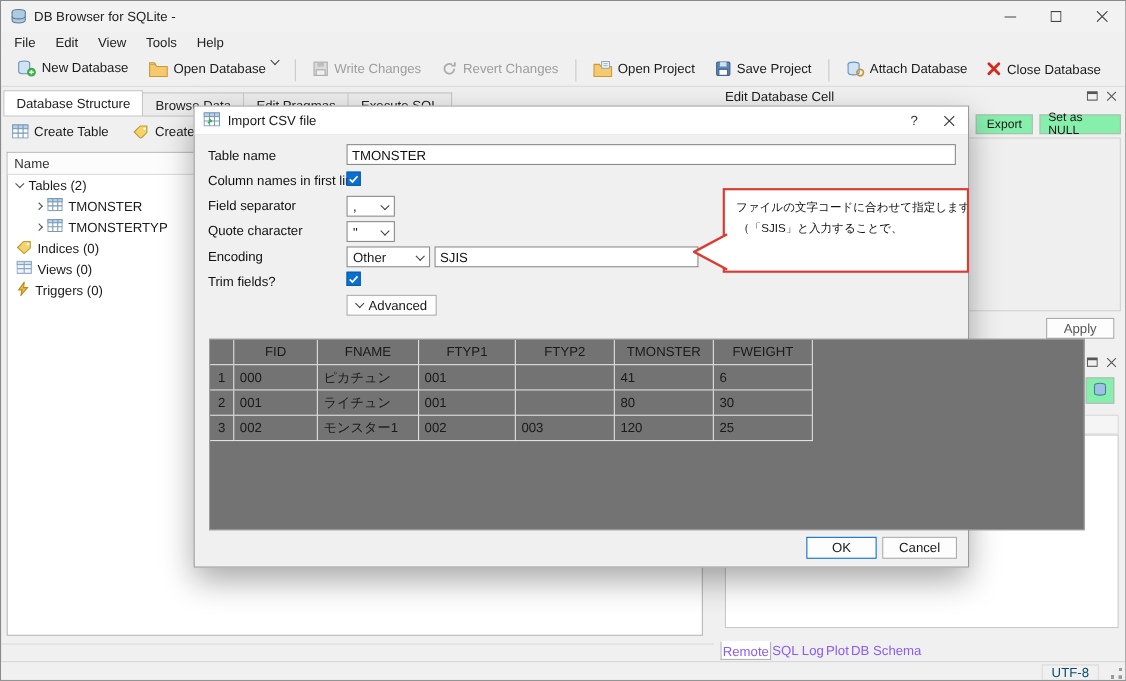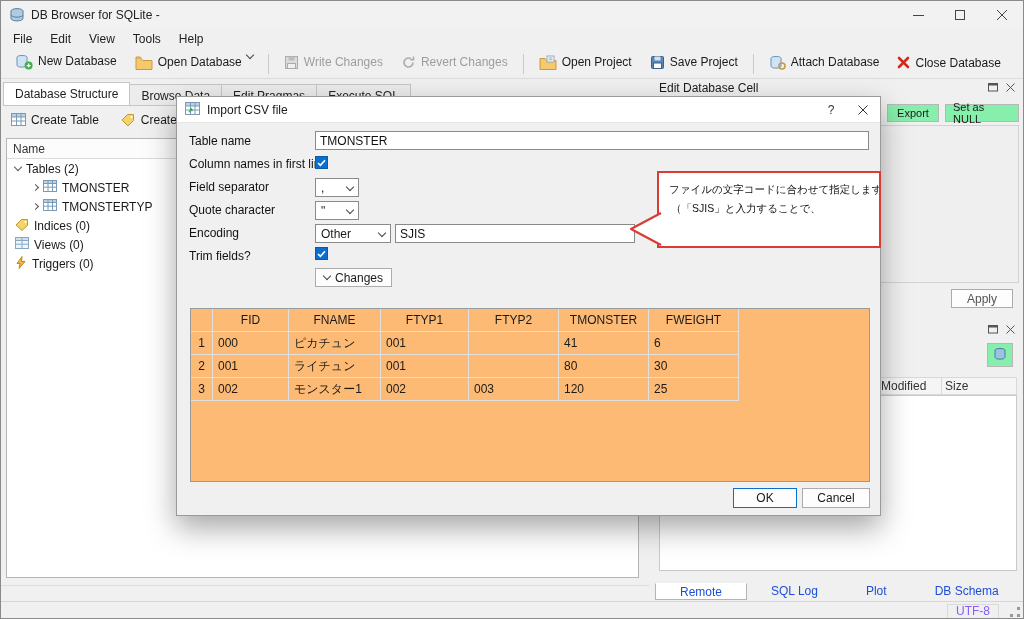--- a/index.html
+++ b/index.html
@@ -41,39 +41,39 @@
   .panel-header{display:flex;align-items:center;height:18px}
   .dock-icons{position:absolute;right:6px;top:2px;display:flex;gap:8px;align-items:center}
   .mini-btn{height:18px;background:#86efac;border:1px solid #b7b7b7;display:flex;align-items:center;justify-content:center;font-size:11px;padding:0 7px}
   .btn{background:#fdfdfd;border:1px solid #acacac;display:flex;align-items:center;justify-content:center;font-size:12px}
   .btn.default{border:1px solid #0b6fd0}
 
   .col-header{display:flex;background:#f5f5f5;border:1px solid #d9d9d9;height:18px}
   .col-cell{border-right:1px solid #d9d9d9;display:flex;align-items:center;padding-left:3px;color:#333}
 
   .btabs{position:absolute;left:654px;top:582px;display:flex;align-items:flex-start;height:18px}
-  .btab{height:17px;padding:1px 24px;color:#1d4ed8}
+  .btab{height:17px;padding:1px 1px;color:#8b5cf6}
   .btab.active{background:#fff;border:1px solid #b4b4b4;border-top:1px solid #fff}
 
   
   .statusbar{position:absolute;left:0;top:600px;width:100%;height:19px;border-top:1px solid #d6d6d6;display:flex;align-items:center;justify-content:flex-end;background:#f0f0f0}
-  .status-chip{border:1px solid #dadada;padding:0 8px;margin-right:24px;color:#8b5cf6;height:15px;display:flex;align-items:center}
+  .status-chip{border:1px solid #dadada;padding:0 8px;margin-right:24px;color:#0c4a6e;height:15px;display:flex;align-items:center}
   .grip{position:absolute;right:3px;bottom:3px;width:10px;height:10px;border-right:3px dotted #9a9a9a;border-bottom:3px dotted #9a9a9a}
 
   
   .dialog{position:absolute;left:175px;top:95px;width:705px;height:420px;background:#f0f0f0;border:1px solid #9a9a9a;box-shadow:0 12px 28px rgba(0,0,0,.35);z-index:10}
   .dlg-titlebar{position:absolute;left:0;top:0;width:100%;height:26px;background:#fff;display:flex;align-items:center;padding-left:8px;gap:7px;border-bottom:1px solid #e6e6e6}
   .dlg-ctrl{position:absolute;top:0;height:26px;width:30px;display:flex;align-items:center;justify-content:center;color:#333}
   .dlg-label{position:absolute;left:12px;color:#111;white-space:nowrap}
   .tinput{position:absolute;height:19px;background:#fff;border:1px solid #8a8a8a;font:12px "Liberation Sans",sans-serif;padding:0 4px;color:#111}
   .combo{position:absolute;height:19px;background:#fff;border:1px solid #8a8a8a;display:flex;align-items:center;padding:0 18px 0 5px}
   .combo .arr{position:absolute;right:5px;top:8px}
   .cb{position:absolute;width:13px;height:13px;background:#0b6fd0;border:1px solid #0a5cab;display:flex;align-items:center;justify-content:center}
 
-  .pv{position:absolute;left:13px;top:211px;width:680px;height:174px;background:#fdba74;border:1px solid #9a9a9a;overflow:hidden}
+  .pv{position:absolute;left:13px;top:211px;width:796px;height:174px;background:#737373;border:1px solid #9a9a9a;overflow:hidden}
   .pv-row{display:flex;height:23px}
   .pv-cell{border-right:1px solid #e0e0e0;border-bottom:1px solid #e0e0e0;display:flex;align-items:center;padding:0 5px;overflow:hidden;white-space:nowrap}
   .pv-head .pv-cell{justify-content:center;padding:0}
   .gut{width:22px;justify-content:center;padding:0}
   .c0{width:76px}.c1{width:92px}.c2{width:88px}.c3{width:90px}.c4{width:90px}.c5{width:90px}
 
   
   .callout{position:absolute;left:656px;top:170px;width:224px;height:77px;background:#fff;border:2px solid #da3b32;z-index:30;padding:7px 4px 6px 10px;line-height:1.8;font-size:10.5px;color:#111;white-space:nowrap;overflow:hidden}
   .callout-arrow{position:absolute;left:627px;top:210px;z-index:31}
 </style>
@@ -363,21 +363,21 @@
 
     <div class="dlg-label" style="top:152px">Trim fields?</div>
     <div class="cb" style="left:138px;top:150px">
         <svg width="9" height="8">
           <path d="M1 4 L3.4 6.4 L8 1.2" fill="none" stroke="#fff" stroke-width="1.6"></path>
         </svg>
       </div>
 
     <div class="btn" style="position:absolute;left:138px;top:171px;height:19px;padding:0 8px;gap:5px">
       <span class="chev-d" style="margin-top:-4px"></span>
-      <span>Changes</span>
+      <span>Advanced</span>
     </div>
 
     <div class="pv">
       <div class="pv-row pv-head">
         <div class="pv-cell gut"></div>
         <div class="pv-cell c0">FID</div>
         <div class="pv-cell c1">FNAME</div>
         <div class="pv-cell c2">FTYP1</div>
         <div class="pv-cell c3">FTYP2</div>
         <div class="pv-cell c4">TMONSTER</div>

